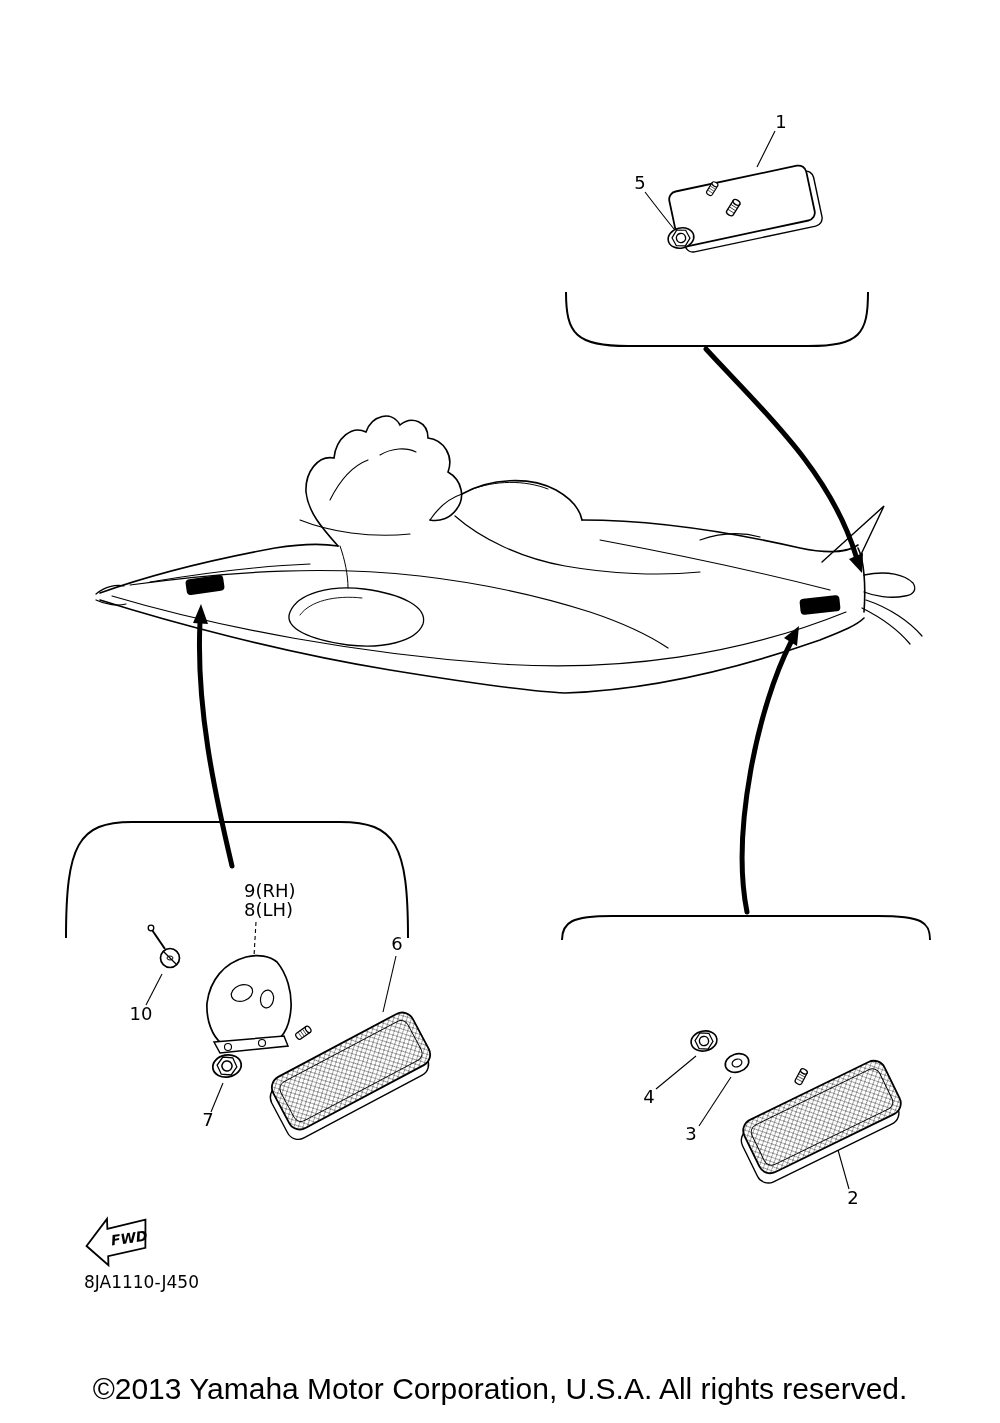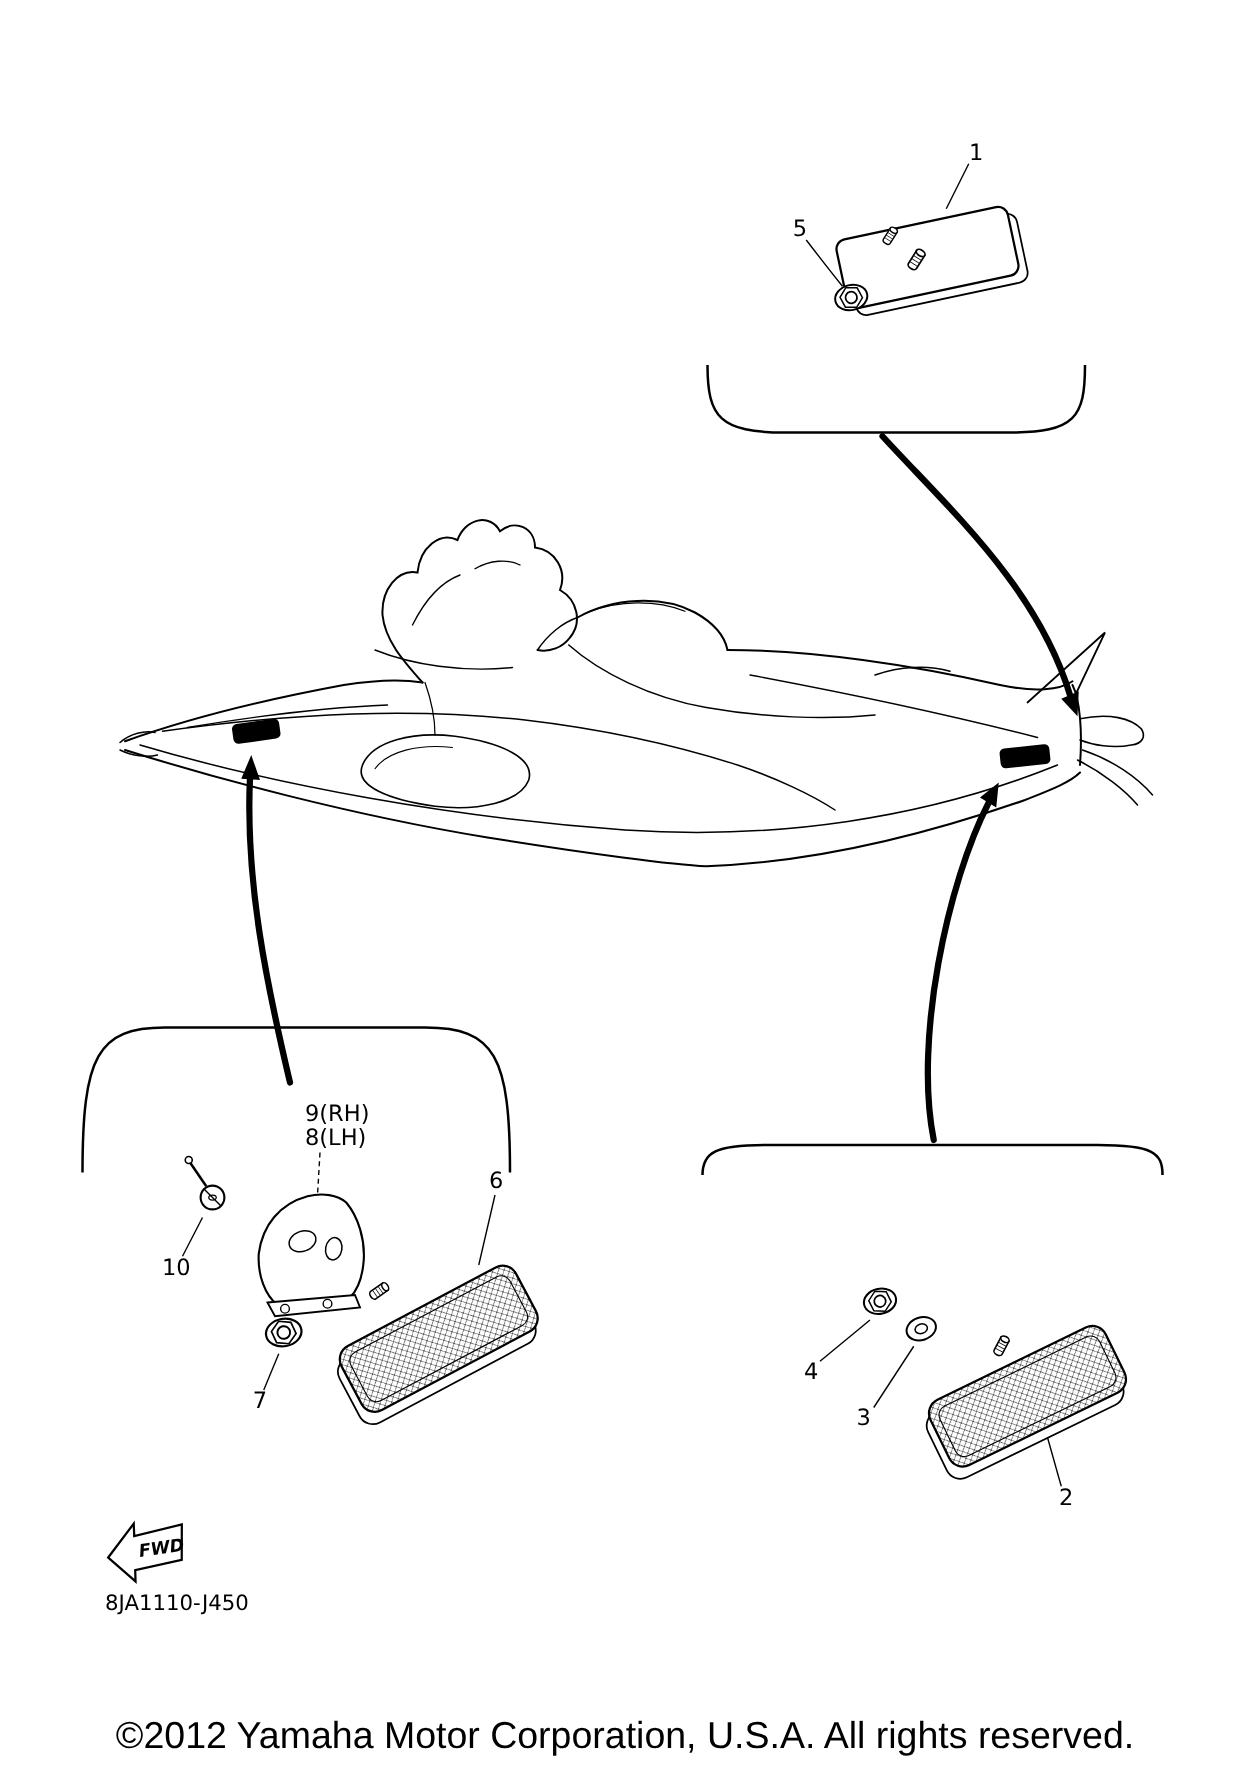--- a/index.html
+++ b/index.html
@@ -159,15 +159,15 @@
   </g>
 
   <g transform="rotate(-8 115 1240)">
     <path d="M86,1242 L110,1218 L109,1228 L148,1224 L144,1252 L106,1255 L105,1264 Z" fill="#fff" stroke="#000" stroke-width="1.8"></path>
     <text x="111" y="1245" font-size="14" font-weight="bold" font-style="italic">FWD</text>
   </g>
 
   <text x="84" y="1288" font-size="17">8JA1110-J450</text>
 </svg>
 
-<div class="copyright">©2012 Yamaha Motor Corporation, U.S.A. All rights reserved.</div>
+<div class="copyright">©2013 Yamaha Motor Corporation, U.S.A. All rights reserved.</div>
 
 </div>
 
 </body></html>

